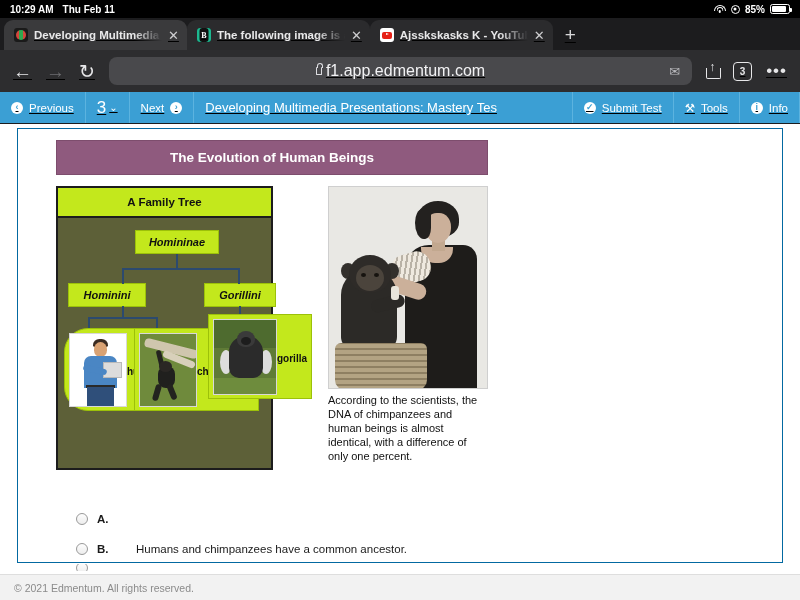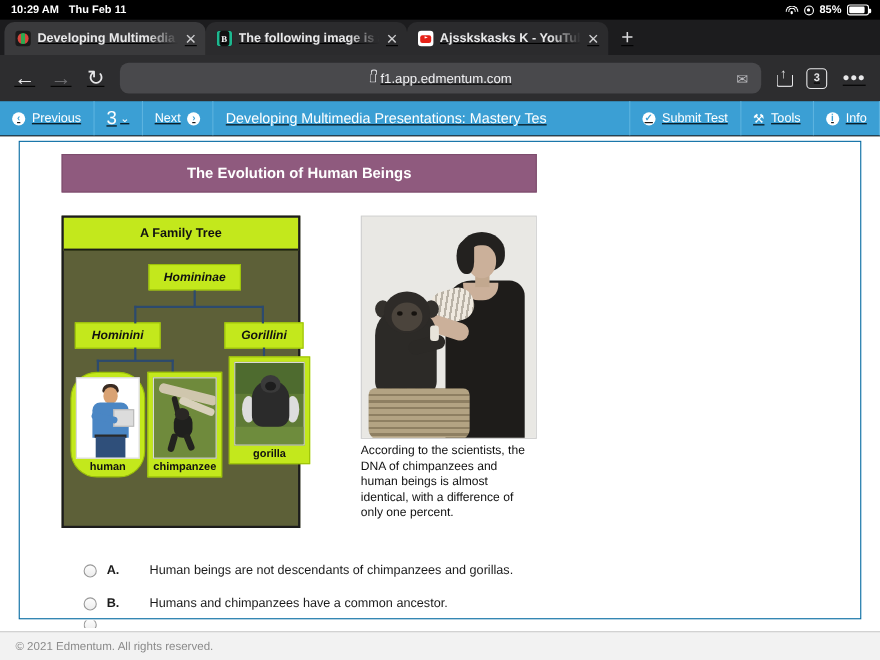--- a/index.html
+++ b/index.html
@@ -58,21 +58,21 @@
      border-top:1.9px solid transparent; border-bottom:1.9px solid transparent;}
   .tabclose { color:#cfcfd1; font-size:13px; font-weight:500; line-height:1; flex:none; }
   .newtab { color:#d7d7d9; font-size:19px; font-weight:300; padding: 0 12px 4px 12px; }
 
   
   .urlbar-row { height: 42px; background:#2d2d2f; display:flex; align-items:center; gap:14px; padding:0 13px; }
   .navbtn { color:#e7e7e9; font-size:19px; line-height:1; }
   .navbtn.dim { color:#6d6d70; }
   .omnibox { flex:1; height:28px; background:#49494c; border-radius:8px;
      display:flex; align-items:center; justify-content:center; position:relative; }
-  .omnitext { color:#f2f2f4; font-size:12px; display:flex; align-items:center; gap:4px; }
+  .omnitext { color:#f2f2f4; font-size:16px; display:flex; align-items:center; gap:4px; }
   .lock { width:6px; height:8px; border:1.2px solid #dcdce0; border-radius:1px; border-top:none; position:relative; display:inline-block; }
   .lock::before{ content:""; position:absolute; left:0.4px; top:-4px; width:3.6px; height:4px;
      border:1.2px solid #dcdce0; border-bottom:none; border-radius:3px 3px 0 0; }
   .mic { position:absolute; right:12px; color:#b9b9bd; font-size:13px; }
   .share-ico { width:13px; height:16px; position:relative; }
   .share-ico::before{ content:""; position:absolute; bottom:0; left:0; width:13px; height:10px;
      border:1.4px solid #e7e7e9; border-top:none; border-radius:0 0 2px 2px; }
   .share-ico::after{ content:"\2191"; position:absolute; top:-3px; left:3px; color:#e7e7e9; font-size:12px; }
   .tabcount { width:19px; height:19px; border:1.6px solid #e7e7e9; border-radius:4px; color:#e7e7e9;
      font-size:10px; font-weight:700; display:flex; align-items:center; justify-content:center; }
@@ -89,34 +89,34 @@
   .chev { font-size:10px; }
 
   
   .content { position:absolute; top:124px; left:0; right:0; bottom:26px; background:#fff; overflow:hidden; }
   .card { position:absolute; left:17px; top:4px; width:766px; height:435px; background:#fff;
      border:1px solid #0369a1; }
 
   .fig { position:absolute; left:38px; top:11px; width:432px; }
   .fig-title { background:#8f5a7e; color:#fff; text-align:center; font-weight:bold; font-size:13.5px;
      padding:9px 0; border:1px solid #7d4d6d; }
-  .fig-body { display:flex; margin-top:21px; align-items:flex-start;gap:45px; }
+  .fig-body { display:flex; margin-top:11px; align-items:flex-start;gap:45px; }
 
   .tree { width:256px; border:2px solid #1c1c1c; background:#5d6038; }
   .tree-head { background:#c3e81c; color:#111; font-weight:bold; font-size:11.5px; text-align:center;
      padding:8px 0; border-bottom:2px solid #1c1c1c; }
   .tree-canvas { position:relative; height:250px; }
   .node { position:absolute; background:#c3e81c; color:#111; font-style:italic; font-weight:bold;
      font-size:11px; text-align:center; padding:5px 0; border:1px solid #9cc109; }
   .n-root { left:77px; top:12px; width:84px; }
   .n-hom  { left:10px; top:65px; width:78px; }
   .n-gor  { left:146px; top:65px; width:72px; }
   .ln { position:absolute; background:#2c4a6e; }
   .photo-card { position:absolute; background:#c3e81c; border:1px solid #9cc109;
-     display:flex; flex-direction:column; align-items:center; padding:4px 4px 3px; }
+     display:flex; align-items:center; padding:4px 4px 3px; }
   .photo-card .cap { font-size:10px; font-weight:bold; color:#111; margin-top:2px; }
   .ph { border:1px solid #d8d8d8; overflow:hidden; position:relative; }
 
   
   .ph-human { width:58px; height:74px; background:#fff; }
   .hh-head{ position:absolute; left:24px; top:8px; width:13px; height:15px; background:#d9a273; border-radius:50% 50% 45% 45%; }
   .hh-hair{ position:absolute; left:23px; top:5px; width:15px; height:8px; background:#3a2b22; border-radius:7px 7px 2px 2px; }
   .hh-body{ position:absolute; left:14px; top:22px; width:33px; height:32px; background:#4a86c4; border-radius:7px 7px 0 0; }
   .hh-legs{ position:absolute; left:17px; top:53px; width:27px; height:21px; background:#2f4f7a; }
   .hh-belt{ position:absolute; left:16px; top:51px; width:29px; height:3px; background:#2a2a2a; }
@@ -373,21 +373,20 @@
             </div>
             <div class="sp-cap">According to the scientists, the DNA of chimpanzees and human beings is almost identical, with a difference of only one percent.</div>
           </div>
         </div>
       </div>
 
       <div class="options">
         <div class="opt">
           <span class="radio"></span>
           <span class="opt-letter">A.</span>
-          <span class="opt-text">Human beings are not descendants of chimpanzees and gorillas.</span>
         </div>
         <div class="opt">
           <span class="radio"></span>
           <span class="opt-letter">B.</span>
           <span class="opt-text">Humans and chimpanzees have a common ancestor.</span>
         </div>
         <div class="opt clipped">
           <span class="radio"></span>
         </div>
       </div>

